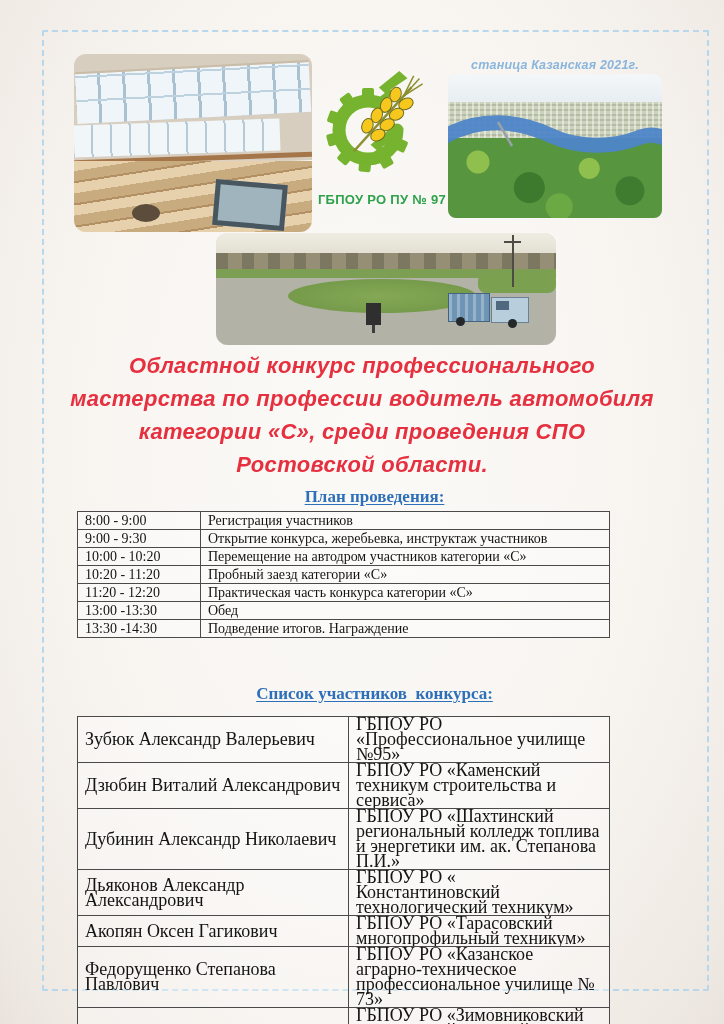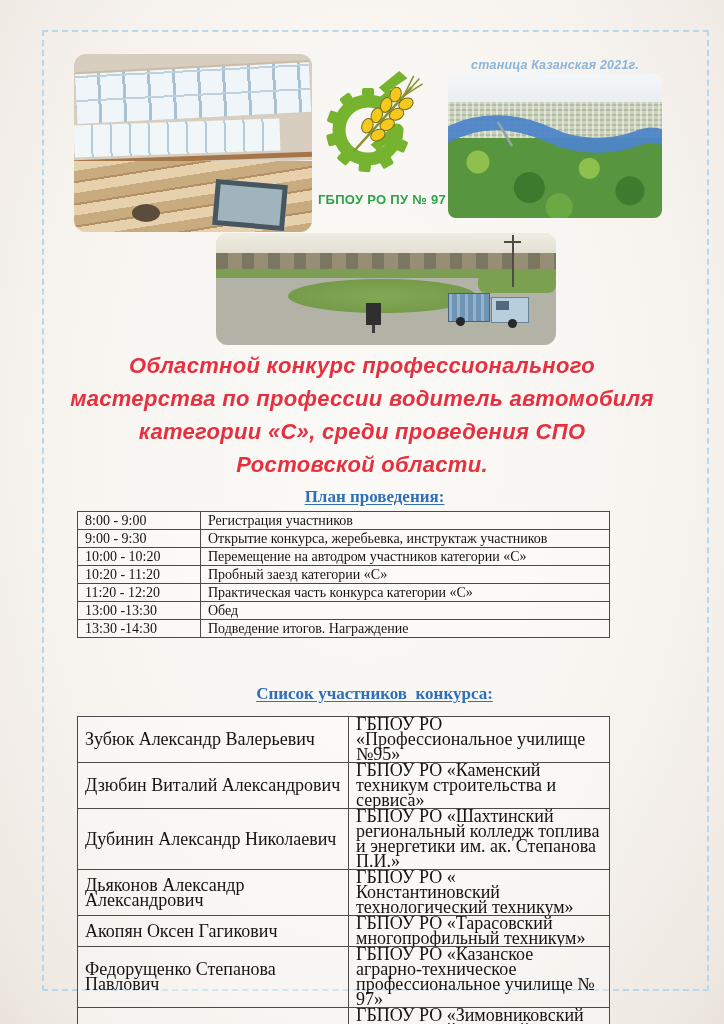--- a/index.html
+++ b/index.html
@@ -270,21 +270,21 @@
       <tr>
         <td class="col-name">Дьяконов Александр Александрович</td>
         <td>ГБПОУ РО « Константиновский технологический техникум»</td>
       </tr>
       <tr>
         <td class="col-name">Акопян Оксен Гагикович</td>
         <td>ГБПОУ РО «Тарасовский многопрофильный техникум»</td>
       </tr>
       <tr>
         <td class="col-name">Федорущенко Степанова Павлович</td>
-        <td>ГБПОУ РО «Казанское аграрно-техническое профессиональное училище № 97»</td>
+        <td>ГБПОУ РО «Казанское аграрно-техническое профессиональное училище № 73»</td>
       </tr>
       <tr>
         <td class="col-name">Падалкин Андрей Андреевич</td>
         <td>ГБПОУ РО «Зимовниковский сельскохозяйственный техникум им. Бабаевского П.А.»</td>
       </tr>
     </tbody>
   </table>
 </div>
 
 </body></html>

